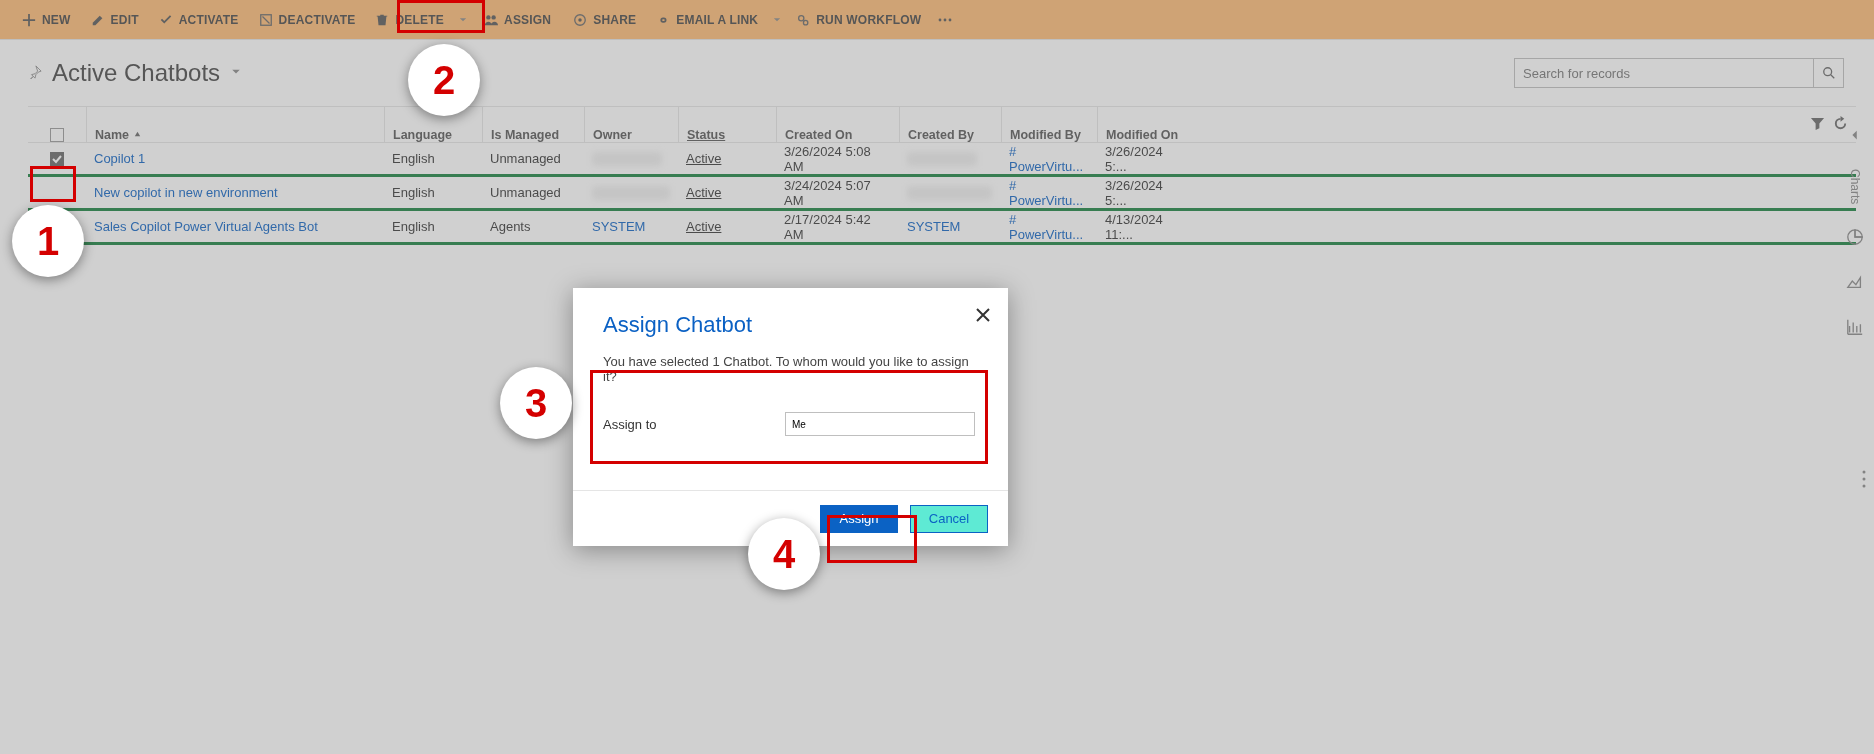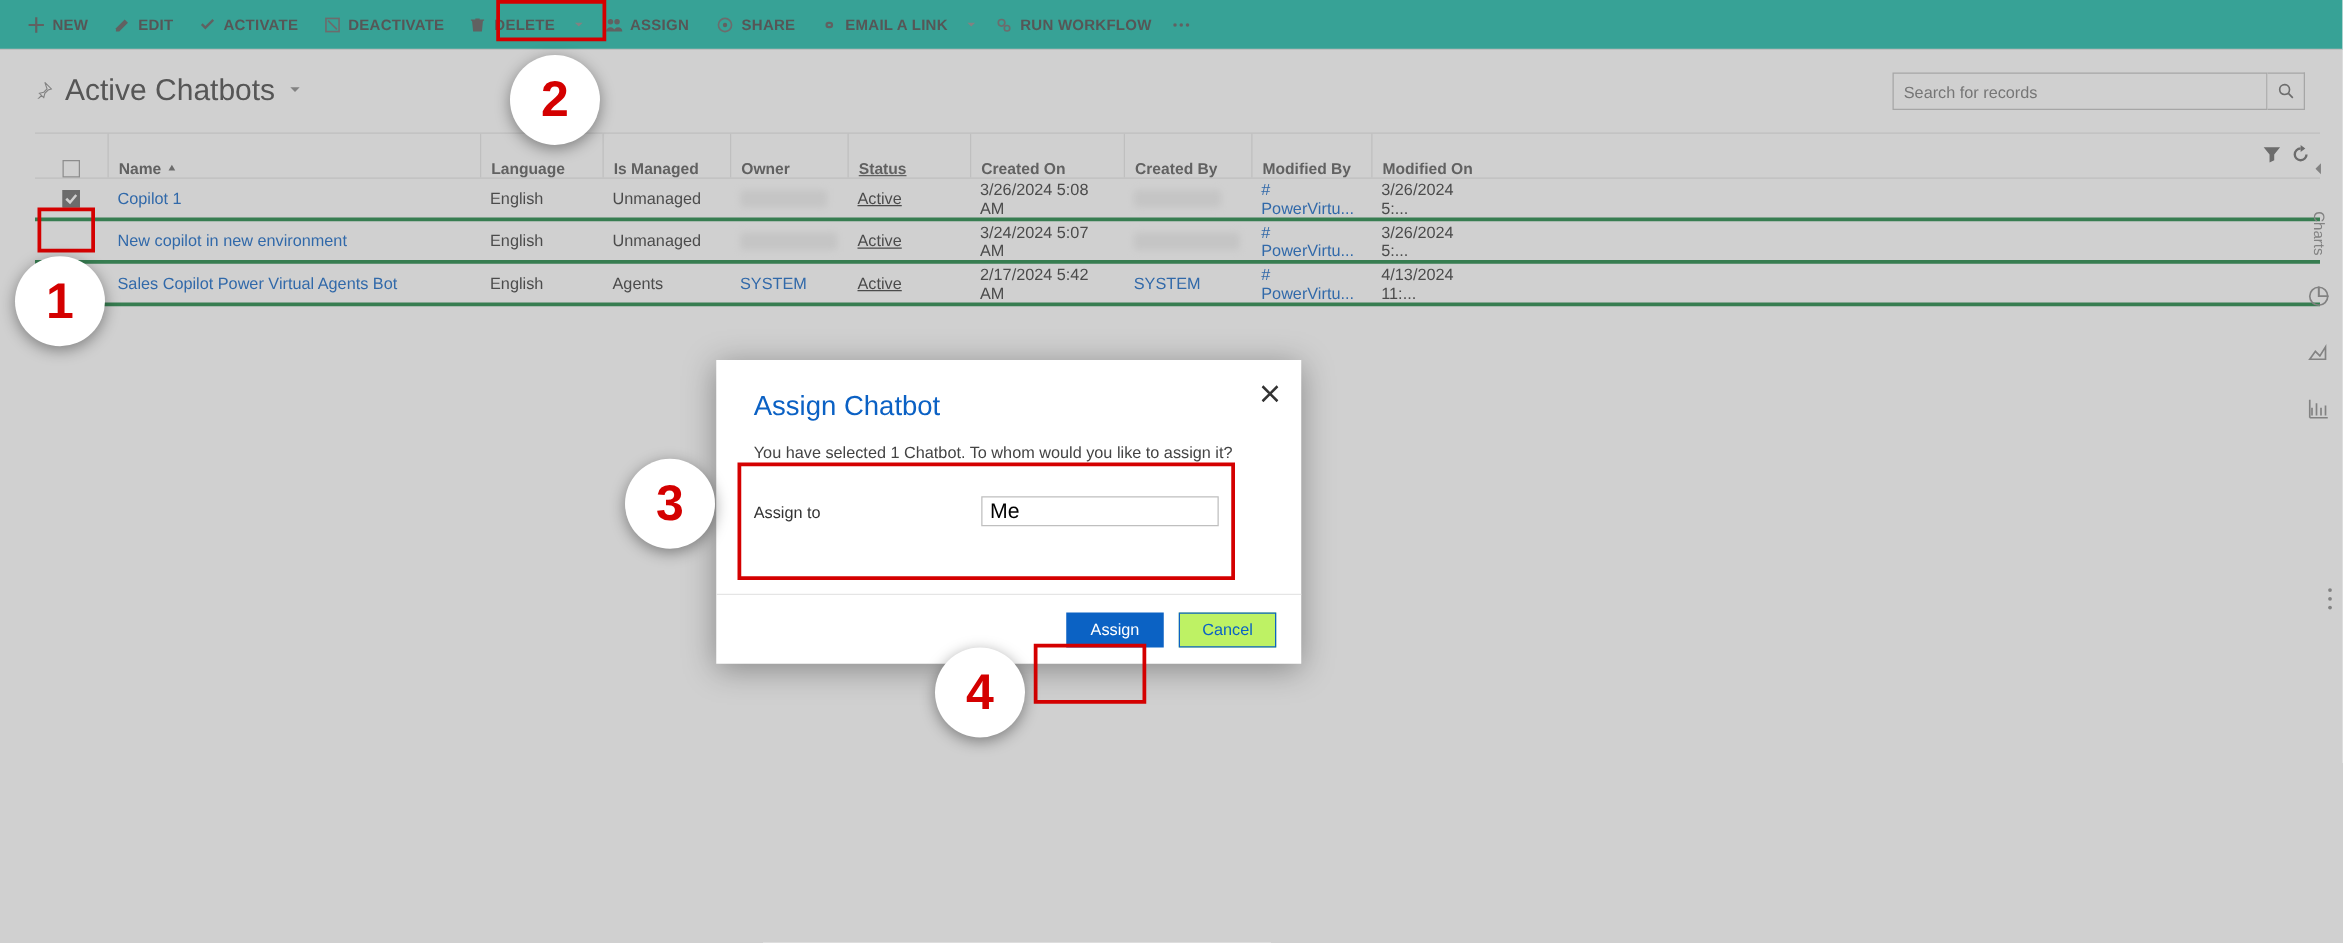--- a/index.html
+++ b/index.html
@@ -1,20 +1,20 @@
 <!DOCTYPE html>
 <html><head>
 <meta charset="utf-8">
 <style>
   * { box-sizing: border-box; margin: 0; padding: 0; }
   body { font-family: "Segoe UI", Arial, sans-serif; font-size: 13px; color: #333; background: #fff; width: 1874px; height: 754px; position: relative; overflow: hidden; }
   .dimmer { position: absolute; inset: 0; background: rgba(120,120,120,0.35); z-index: 5; }
 
   
-  .toolbar { display: flex; align-items: center; height: 40px; background: #14b8a6; padding: 0 12px; gap: 0; border-bottom: 1px solid #e5e5e5; position: relative; z-index: 1; }
+  .toolbar { display: flex; align-items: center; height: 40px; background: #fdba74; padding: 0 12px; gap: 0; border-bottom: 1px solid #e5e5e5; position: relative; z-index: 1; }
   .toolbar .btn { display: flex; align-items: center; gap: 6px; padding: 6px 10px; color: #444; font-size: 12px; cursor: pointer; font-weight: 600; letter-spacing: 0.2px; }
   .toolbar .btn svg { width: 14px; height: 14px; fill: #555; }
   .toolbar .split { width: 18px; display:flex; align-items:center; justify-content:center; color:#888; cursor:pointer; }
   .toolbar .more svg { width:16px; height:16px; }
 
   
   .view-header { display:flex; align-items:center; justify-content: space-between; padding: 18px 30px 18px 28px; position: relative; z-index:1; }
   .view-title-wrap { display:flex; align-items:center; gap:10px; color:#555; }
   .view-title-wrap .pin svg { width:14px; height:14px; fill:#888; }
   .view-title { font-size: 24px; font-weight: 300; color:#444; }
@@ -53,34 +53,34 @@
 
   
   .right-rail { position:absolute; right:0; top:128px; width:38px; display:flex; flex-direction:column; align-items:center; gap:24px; z-index:1; }
   .rail-toggle svg { width:14px; height:14px; fill:#888; }
   .rail-text { writing-mode: vertical-rl; font-size:12px; color:#888; }
   .rail-icon svg { width:18px; height:18px; fill:#888; }
   .rail-more { position:absolute; right:8px; top:470px; z-index:1; }
   .rail-more svg { width:4px; height:18px; fill:#888; }
 
   
-  .dialog { position:absolute; left:573px; top:288px; width:468px; background:#fff; box-shadow: 0 4px 24px rgba(0,0,0,0.35); z-index:10; }
+  .dialog { position:absolute; left:573px; top:288px; width:435px; background:#fff; box-shadow: 0 4px 24px rgba(0,0,0,0.35); z-index:10; }
   .dialog-body { padding: 24px 30px 46px; }
   .dialog-title { font-size:22px; color:#0b61c4; font-weight:400; }
   .dialog-close { position:absolute; top:18px; right:18px; cursor:pointer; font-size:18px; color:#333; }
   .dialog-msg { font-size:13px; color:#444; margin-top:16px; }
   .dlg-form { margin-top:20px; }
   .frow { display:flex; align-items:center; height:40px; }
   .flabel { width:160px; font-size:13px; color:#333; }
   .flockcell { width:22px; display:flex; justify-content:center; }
   .flockcell svg { width:11px; height:11px; fill:#888; }
-  .finput { width:190px; height:24px; border:1px solid #bfbfbf; padding:0 6px; font-size:17px; }
+  .finput { width:190px; height:24px; border:1px solid #bfbfbf; padding:0 6px; font-size:10px; }
   .dialog-footer { border-top:1px solid #e5e5e5; height:56px; display:flex; align-items:center; justify-content:flex-end; gap:12px; padding:0 20px; }
   .dlg-primary { background:#0b62c4; color:#fff; border:none; width:78px; height:28px; cursor:pointer; font-size:13px; }
-  .dlg-secondary { background:#bef264; color:#0b62c4; border:1px solid #0b62c4; width:78px; height:28px; cursor:pointer; font-size:13px; }
+  .dlg-secondary { background:#5eead4; color:#0b62c4; border:1px solid #0b62c4; width:78px; height:28px; cursor:pointer; font-size:13px; }
 
   
   .callout { position:absolute; z-index:12; width:72px; height:72px; border-radius:50%; background:#fff; box-shadow:0 3px 12px rgba(0,0,0,0.4); display:flex; align-items:center; justify-content:center; font-size:40px; font-weight:700; color:#d40000; }
   .redbox { position:absolute; border:3px solid #d40000; z-index:11; pointer-events:none; }
 </style>
 </head>
 <body>
 
 <div class="toolbar">
   <div class="btn">

